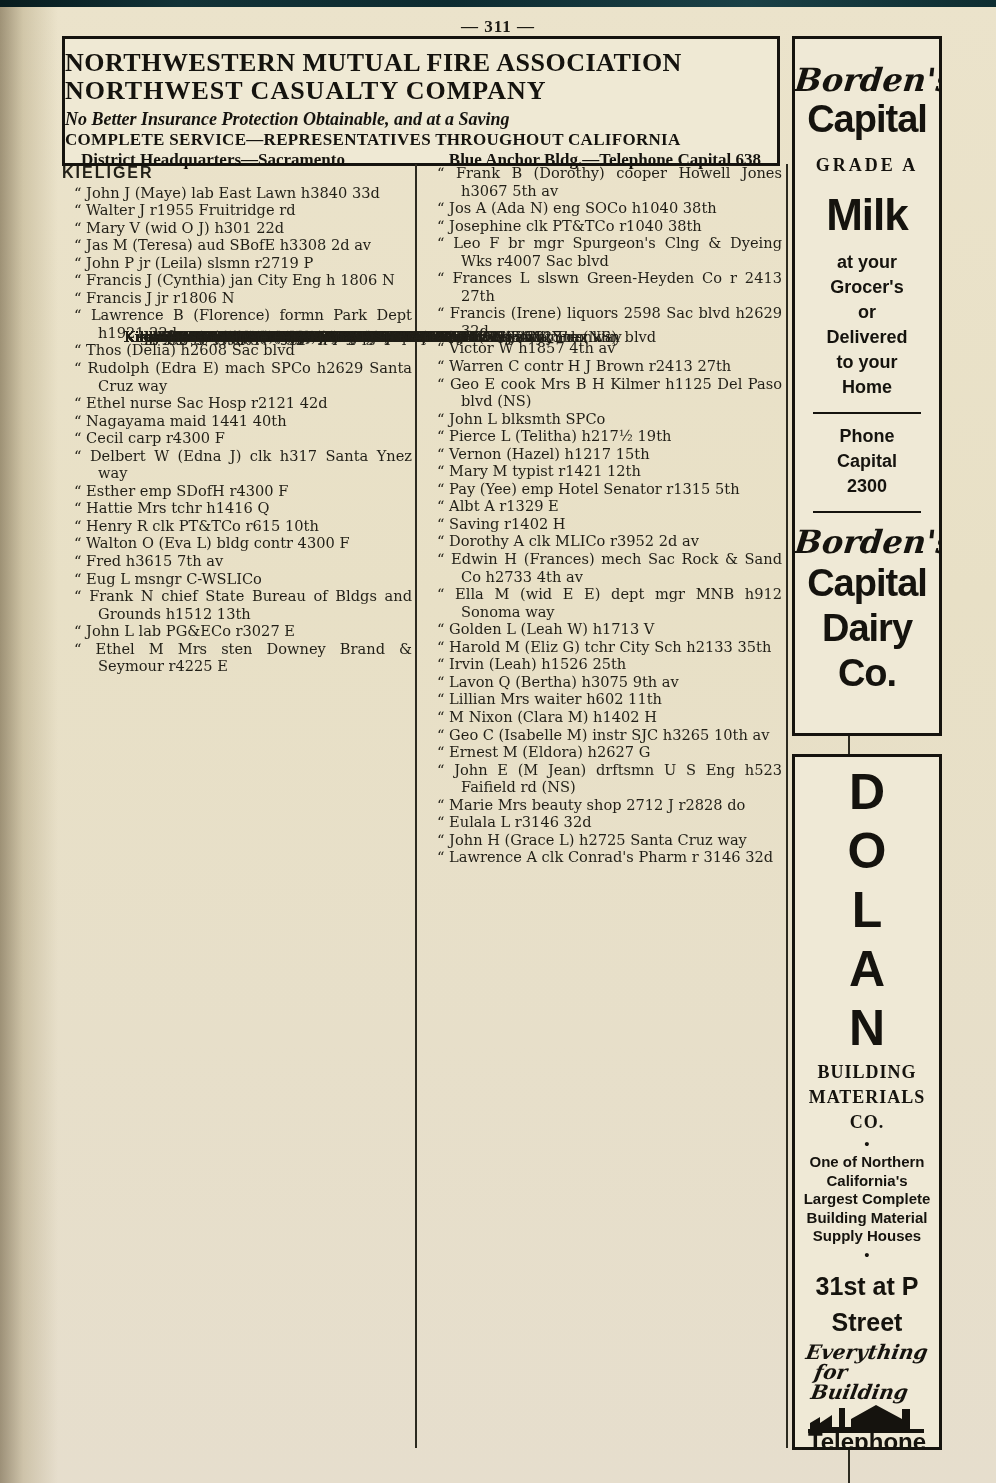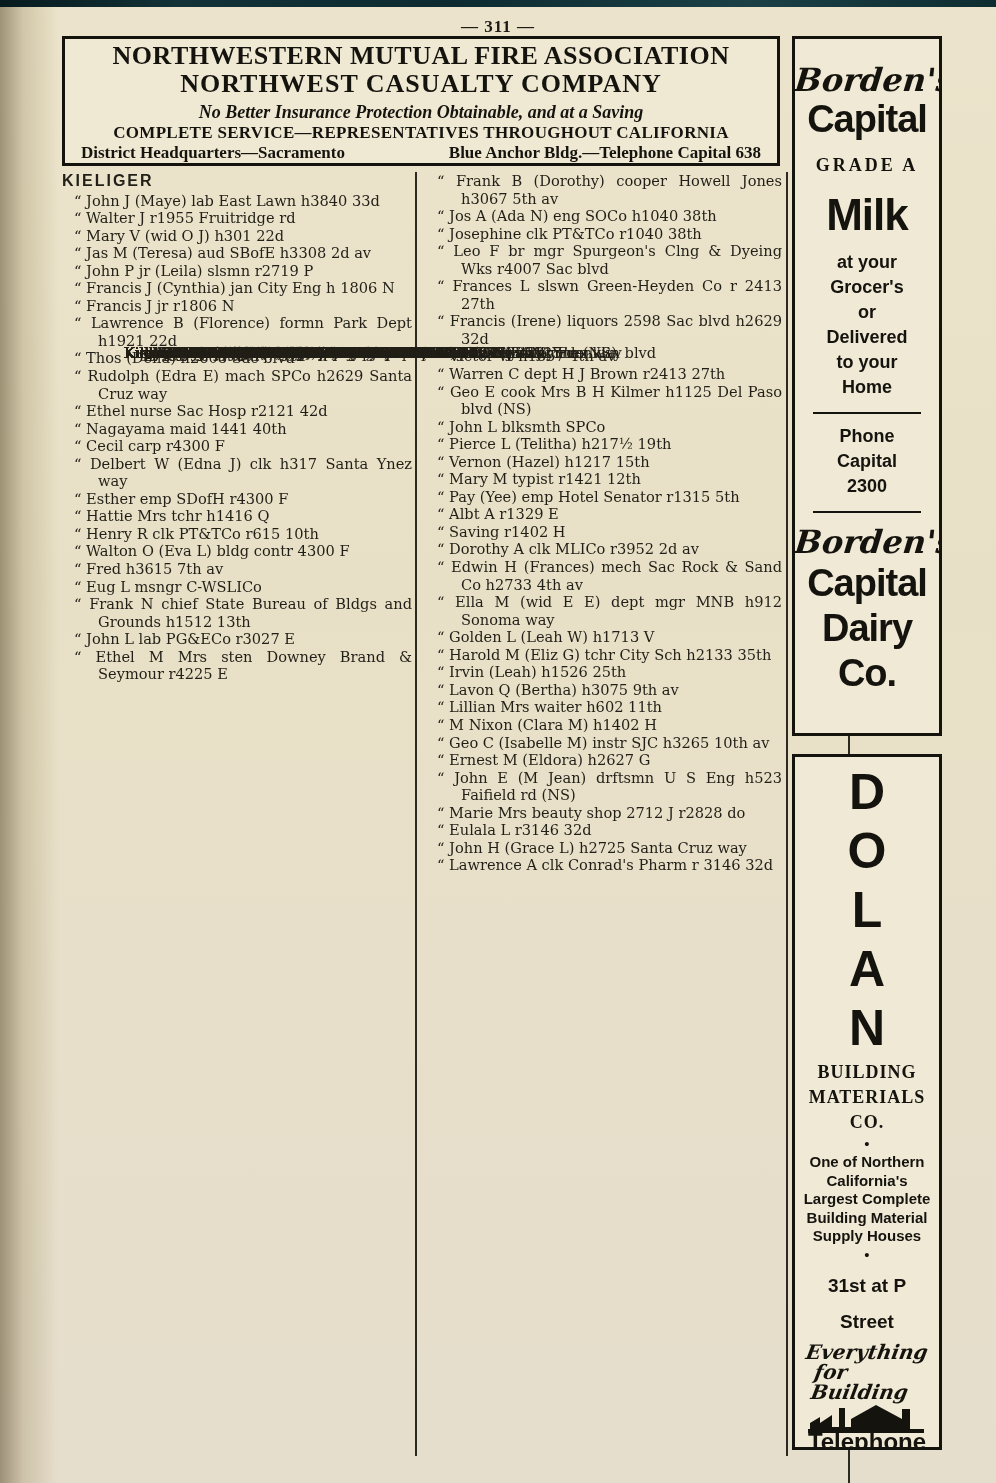--- a/index.html
+++ b/index.html
@@ -7,28 +7,28 @@
   .page{position:relative;width:996px;height:1483px;overflow:hidden;
         background:linear-gradient(180deg,#ebe3cb 0%,#e8e0c6 40%,#e6decd 100%);}
   .top-band{position:absolute;top:0;left:0;width:996px;height:7px;
         background:linear-gradient(90deg,#071b1e,#123237 18%,#0d2b30 45%,#1a4046 75%,#0e2d31);}
   .spine{position:absolute;top:7px;left:0;width:58px;height:1476px;
         background:linear-gradient(90deg,rgba(96,80,50,.55),rgba(160,144,104,.35) 40%,rgba(231,223,197,0));}
   .page-number{position:absolute;top:17px;left:0;width:996px;text-align:center;
         font-weight:bold;font-size:17px;color:#1d1b14;letter-spacing:1px;}
   
   .header-ad{position:absolute;left:62px;top:36px;width:718px;height:130px;box-sizing:border-box;
-        border:3px solid #15130e;background:#efe9d4;text-align:center;color:#15130e;padding-top:3px;}
+        border:3px solid #15130e;background:#efe9d4;color:#15130e;padding-top:10px;}
   .ha-l1{font-size:26px;font-weight:bold;letter-spacing:.5px;line-height:28px;}
   .ha-l2{font-size:26px;font-weight:bold;letter-spacing:1px;line-height:28px;}
   .ha-l3{font-size:18px;font-weight:bold;font-style:italic;line-height:22px;margin-top:3px;}
   .ha-l4{font-size:17px;font-weight:bold;line-height:20px;letter-spacing:.3px;}
   .ha-l5{display:flex;justify-content:space-between;padding:0 16px;font-size:17px;font-weight:bold;line-height:20px;}
   
-  .main{position:absolute;left:62px;top:172px;width:726px;height:1284px;display:flex;
+  .main{position:absolute;left:62px;top:164px;width:726px;height:1284px;display:flex;
         border-right:2px solid #2c2a20;box-sizing:border-box;color:#211f17;}
   .col{text-align:justify;font-family:"DejaVu Serif","Liberation Serif",serif;
         font-size:14.6px;line-height:17.55px;}
   .col-left{width:350px;}
   .vrule{width:2px;background:#2c2a20;margin-left:3px;}
   .col-right{flex:1;padding-left:8px;padding-right:4px;}
   .entry{padding-left:36px;text-indent:-36px;}
   .entry.ditto{padding-left:36px;text-indent:-24px;}
   .entry.header{font-family:"Liberation Sans",sans-serif;font-weight:bold;font-size:16px;
         letter-spacing:2px;padding-left:0;text-indent:0;margin-bottom:2px;}
@@ -48,21 +48,21 @@
   .bodylines{margin-top:12px;font-family:"Liberation Sans",sans-serif;font-weight:bold;
         font-size:18px;line-height:25px;}
   .ad-rule{margin:12px auto 10px;width:75%;border:none;border-top:2px solid #15130e;}
   .phonelines{font-family:"Liberation Sans",sans-serif;font-weight:bold;font-size:18px;line-height:25px;text-align:center;}
   .dairylines{font-family:"Liberation Sans",sans-serif;font-weight:bold;font-size:38px;
         line-height:45px;letter-spacing:-1px;}
   .letters{font-family:"Liberation Sans",sans-serif;font-weight:bold;font-size:50px;line-height:59px;}
   .companylines{font-weight:bold;font-size:18px;line-height:25px;letter-spacing:1px;margin-top:2px;}
   .bullet{font-size:15px;line-height:18px;font-weight:bold;}
   .taglines{font-family:"Liberation Sans",sans-serif;font-weight:bold;font-size:15px;line-height:18.5px;}
-  .addrlines{font-family:"Liberation Sans",sans-serif;font-weight:bold;font-size:19px;line-height:36px;margin-top:4px;}
+  .addrlines{font-family:"Liberation Sans",sans-serif;font-weight:bold;font-size:25px;line-height:36px;margin-top:4px;}
   .efb{margin-top:2px;position:relative;height:84px;}
   .efb-t1,.efb-t2{font-family:"DejaVu Serif",serif;font-style:italic;font-weight:bold;
         font-size:20px;line-height:20px;transform:skewX(-10deg);}
   .efb-t2{text-align:left;padding-left:18px;}
   .efb svg{display:block;margin:-6px auto 0;}
   .tel{font-family:"Liberation Sans",sans-serif;font-weight:bold;font-size:24px;line-height:28px;margin-top:2px;}
 </style>
 </head>
 <body>
 
@@ -142,21 +142,21 @@
     <div class="col col-right">
         <div class="entry main">Killian Darrell A (Viola M) clnr SC&amp;DW h3756½ 5th av</div>
         <div class="entry ditto">“ Frank B (Dorothy) cooper Howell Jones h3067 5th av</div>
         <div class="entry ditto">“ Jos A (Ada N) eng SOCo h1040 38th</div>
         <div class="entry ditto">“ Josephine clk PT&amp;TCo r1040 38th</div>
         <div class="entry ditto">“ Leo F br mgr Spurgeon's Clng &amp; Dyeing Wks r4007 Sac blvd</div>
         <div class="entry main">Killick Addie D Mrs h2413 27th</div>
         <div class="entry ditto">“ Frances L slswn Green-Heyden Co r 2413 27th</div>
         <div class="entry ditto">“ Francis (Irene) liquors 2598 Sac blvd h2629 32d</div>
         <div class="entry ditto">“ Victor W h1857 4th av</div>
-        <div class="entry ditto">“ Warren C dept H J Brown r2413 27th</div>
+        <div class="entry ditto">“ Warren C contr H J Brown r2413 27th</div>
         <div class="entry main">Killingsworth Virgil C (Cuba) cond h 2728 Harkness way</div>
         <div class="entry main">Kilmer Bernice H Mrs restr 1700 Del Paso blvd (NS) r1125 do</div>
         <div class="entry ditto">“ Geo E cook Mrs B H Kilmer h1125 Del Paso blvd (NS)</div>
         <div class="entry main">Kilpatrick Harvey V (Claudene A) clk h 3440 J</div>
         <div class="entry ditto">“ John L blksmth SPCo</div>
         <div class="entry ditto">“ Pierce L (Telitha) h217½ 19th</div>
         <div class="entry ditto">“ Vernon (Hazel) h1217 15th</div>
         <div class="entry main">Kilsh Jos r1801 H</div>
         <div class="entry main">Kilty Amelia C (wid D F) h1421 12th</div>
         <div class="entry ditto">“ Mary M typist r1421 12th</div>

